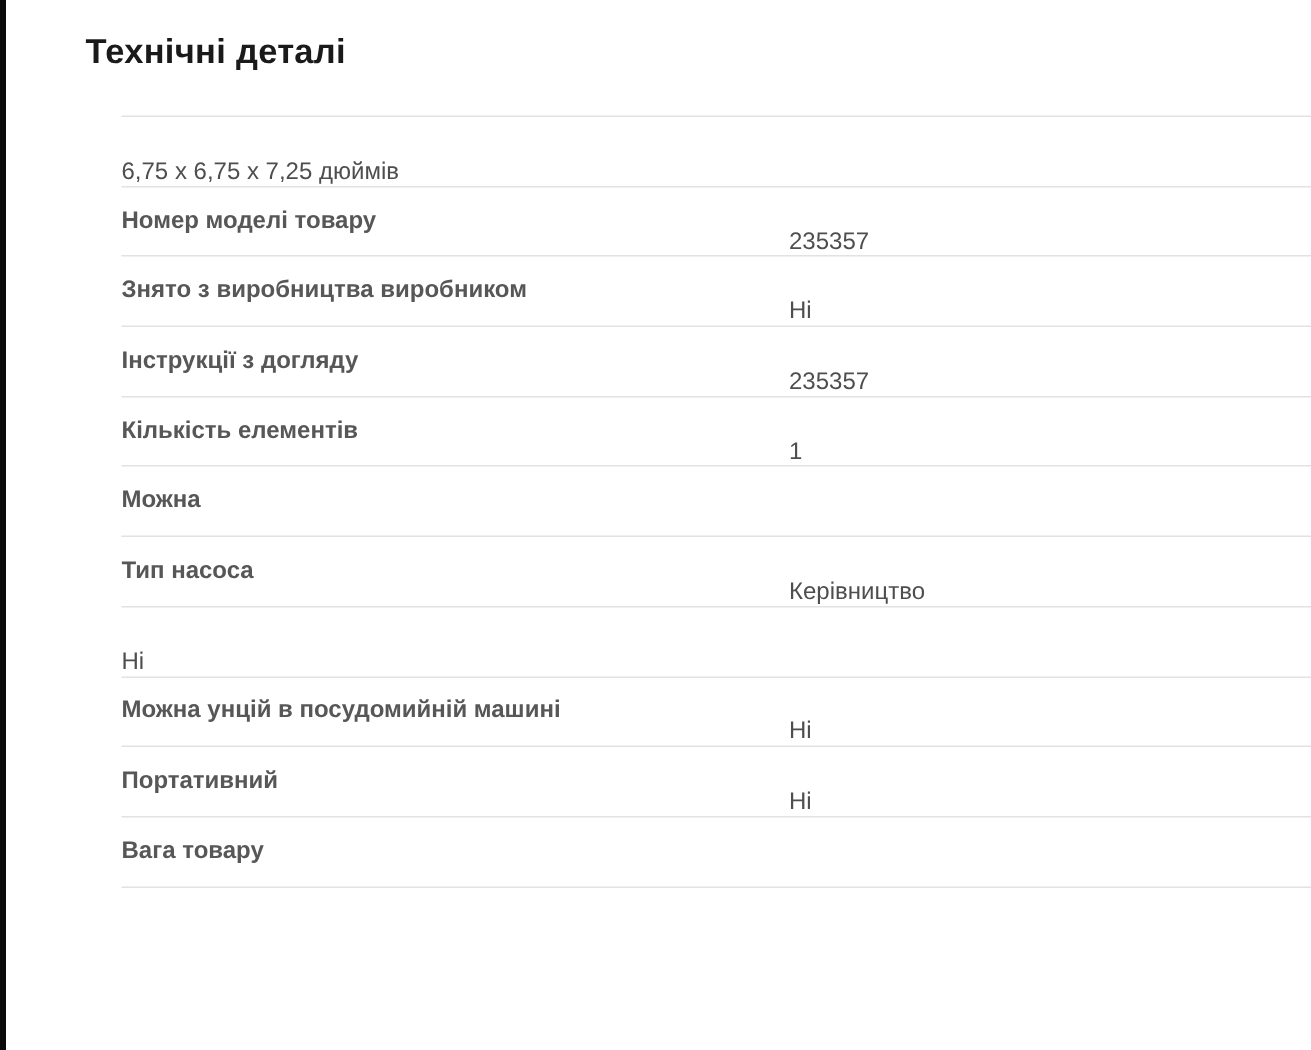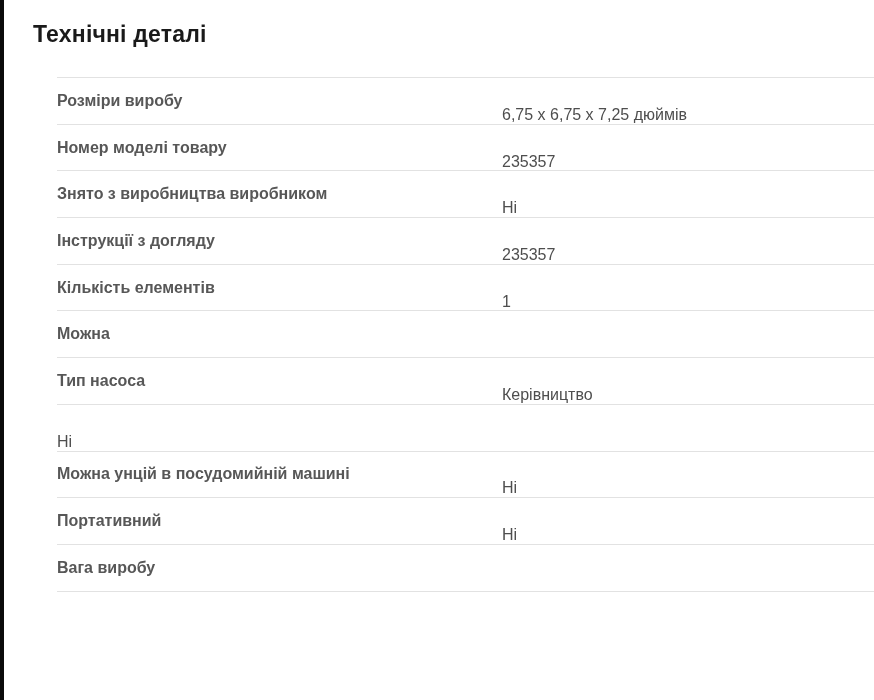--- a/index.html
+++ b/index.html
@@ -16,20 +16,21 @@
     height: 700px;
     background: var(--bg-color);
     overflow: hidden;
     font-family: "Liberation Sans", "DejaVu Sans", sans-serif;
   }
   .canvas {
     position: relative;
     width: 874px;
     height: 637px;
     background: var(--bg-color);
+    padding-left: 24px;
   }
   .left-strip {
     position: absolute;
     left: 0;
     top: 0;
     width: 4px;
     height: 700px;
     background: var(--strip-color);
   }
   .section-title {
@@ -74,21 +75,20 @@
 </head>
 <body>
 
 <div class="canvas">
   <div class="left-strip"></div>
 
   <h2 class="section-title">Технічні деталі</h2>
 
   <div class="spec-table" id="spec-table">
   <div class="spec-row">
-    <div class="spec-label">Розміри виробу</div>
     <div class="spec-value">6,75 x 6,75 x 7,25 дюймів</div>
   </div>
 
   <div class="spec-row">
     <div class="spec-label">Номер моделі товару</div>
     <div class="spec-value">235357</div>
   </div>
 
   <div class="spec-row">
     <div class="spec-label">Знято з виробництва виробником</div>
@@ -124,16 +124,16 @@
     <div class="spec-label">Можна унцій в посудомийній машині</div>
     <div class="spec-value">Ні</div>
   </div>
 
   <div class="spec-row">
     <div class="spec-label">Портативний</div>
     <div class="spec-value">Ні</div>
   </div>
 
   <div class="spec-row">
-    <div class="spec-label">Вага виробу</div>
+    <div class="spec-label">Вага товару</div>
   </div>
 </div>
 </div>
 
 </body></html>

